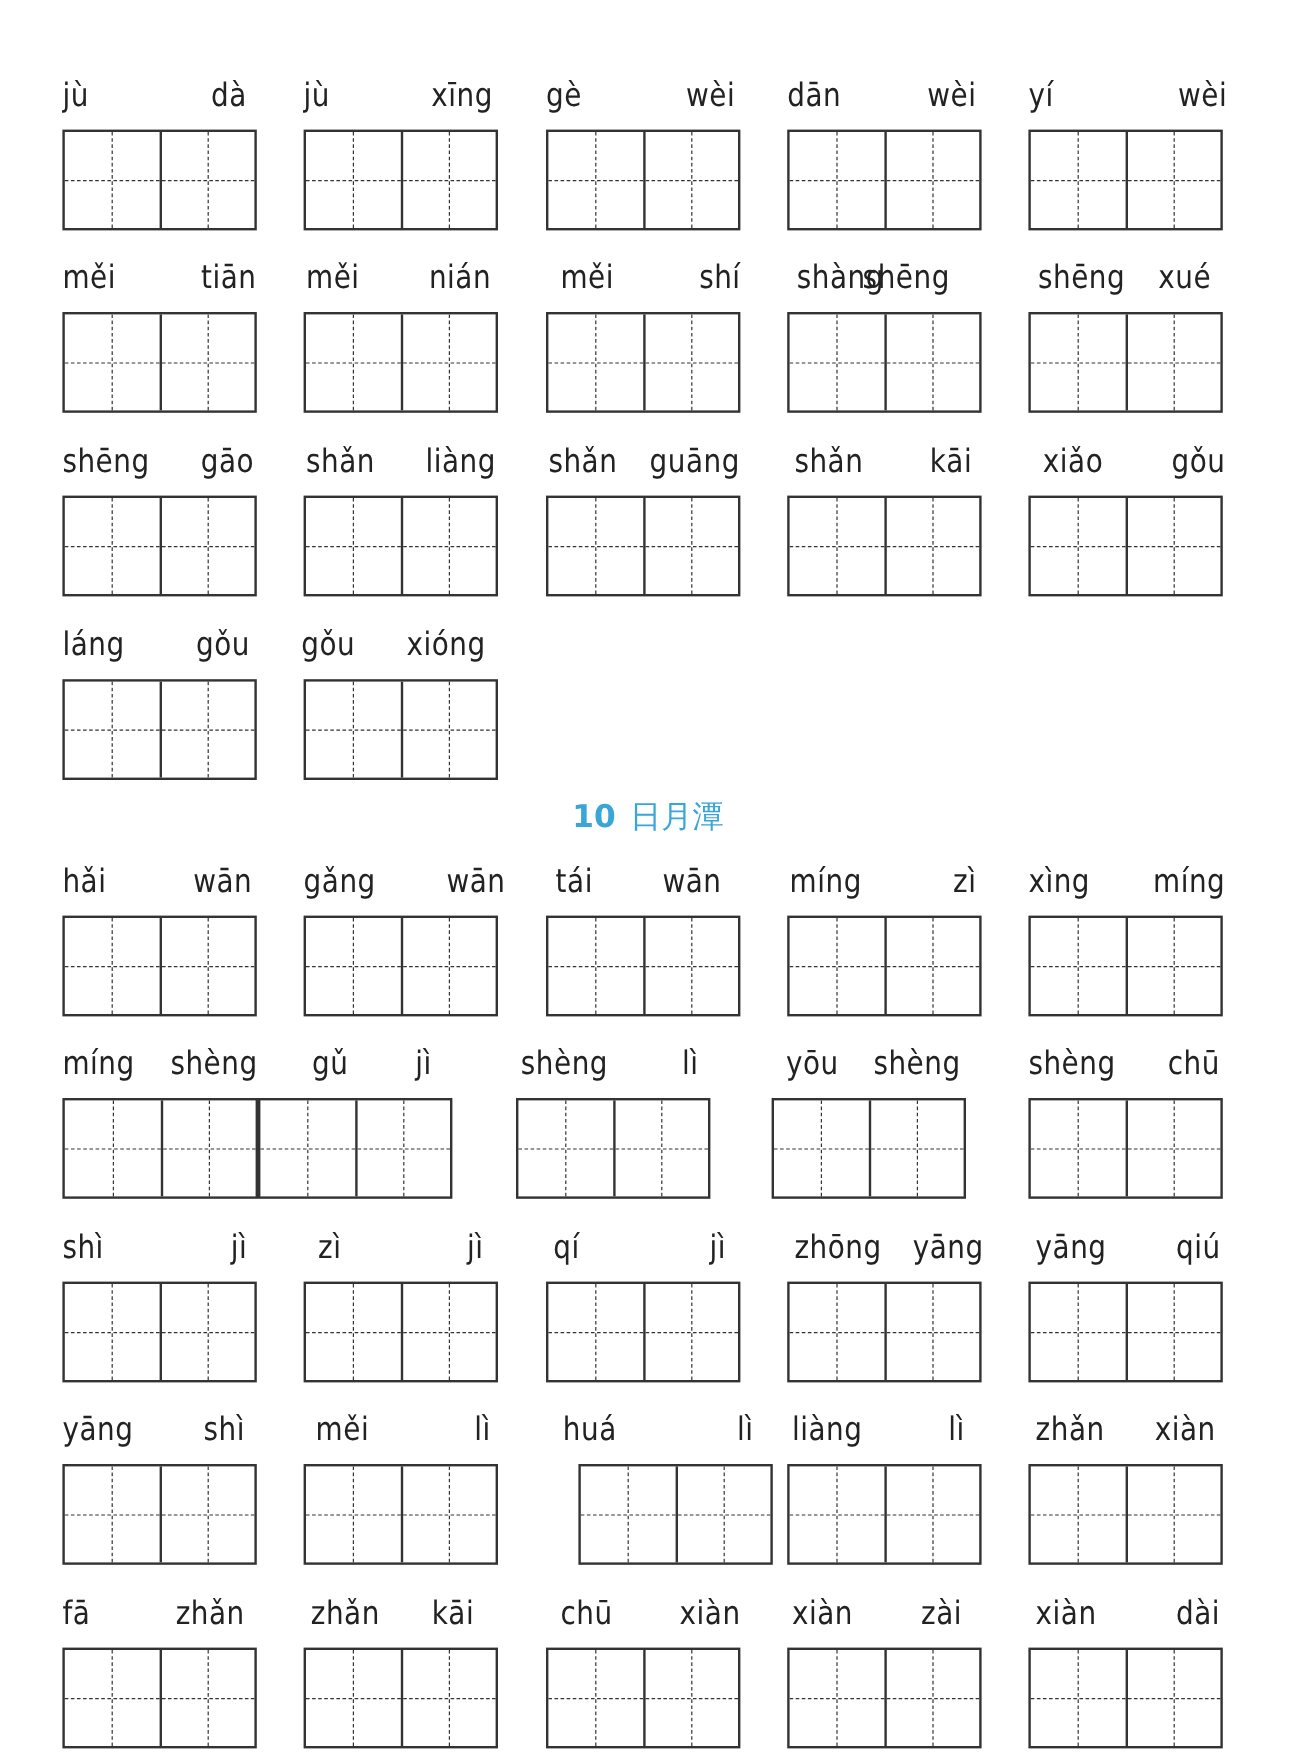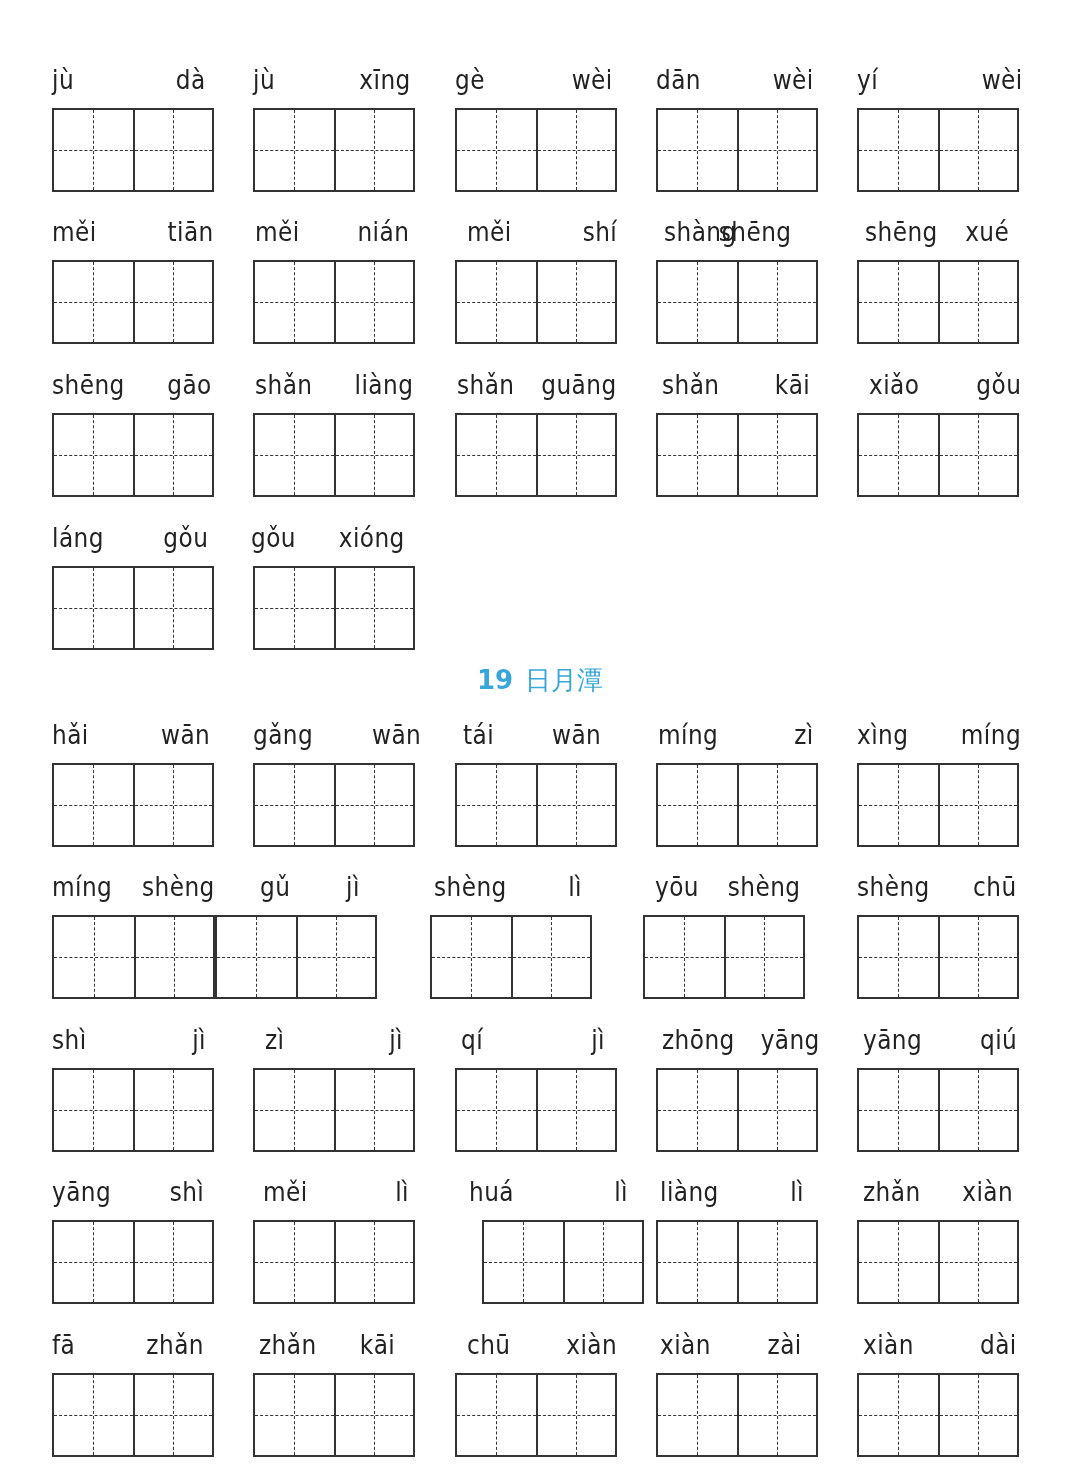--- a/index.html
+++ b/index.html
@@ -259,21 +259,21 @@
           <i class="h"></i>
         </div>
       <div class="cell">
           <i class="v"></i>
           <i class="h"></i>
         </div>
     </div>
   </div>
 
   <div class="section-title">
-    <span class="num">19</span><span>日月潭</span>
+    <span class="num">10</span><span>日月潭</span>
   </div>
 
   <div class="group" style="left:52px; top:717px; width:162px; height:132px;">
     <span class="py" style="left:0">hǎi</span>
     <span class="py right" style="right:4px">wān</span>
     <div class="grid" style="width:162px">
       <div class="cell">
           <i class="v"></i>
           <i class="h"></i>
         </div>

